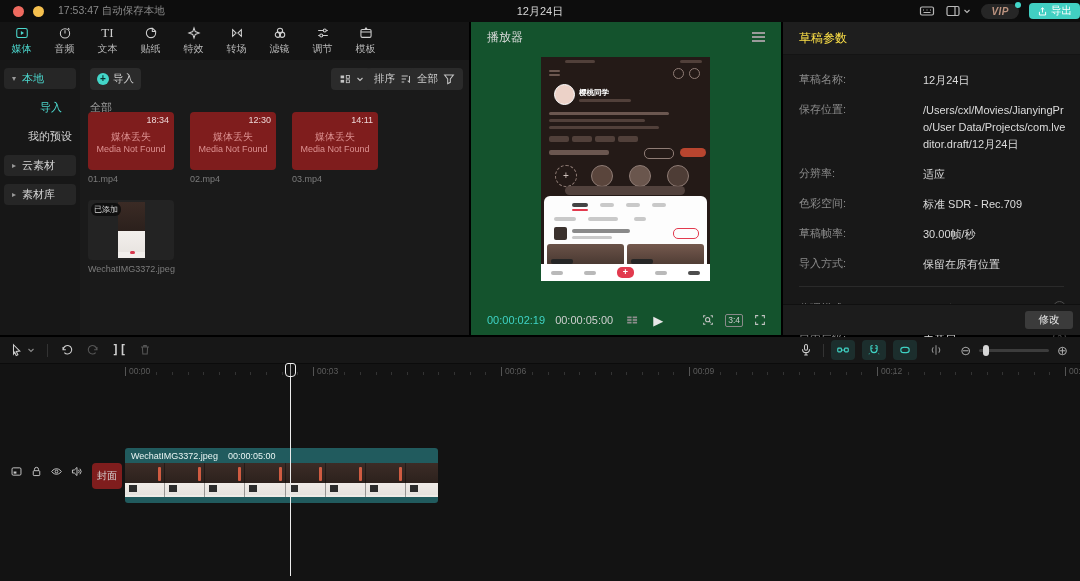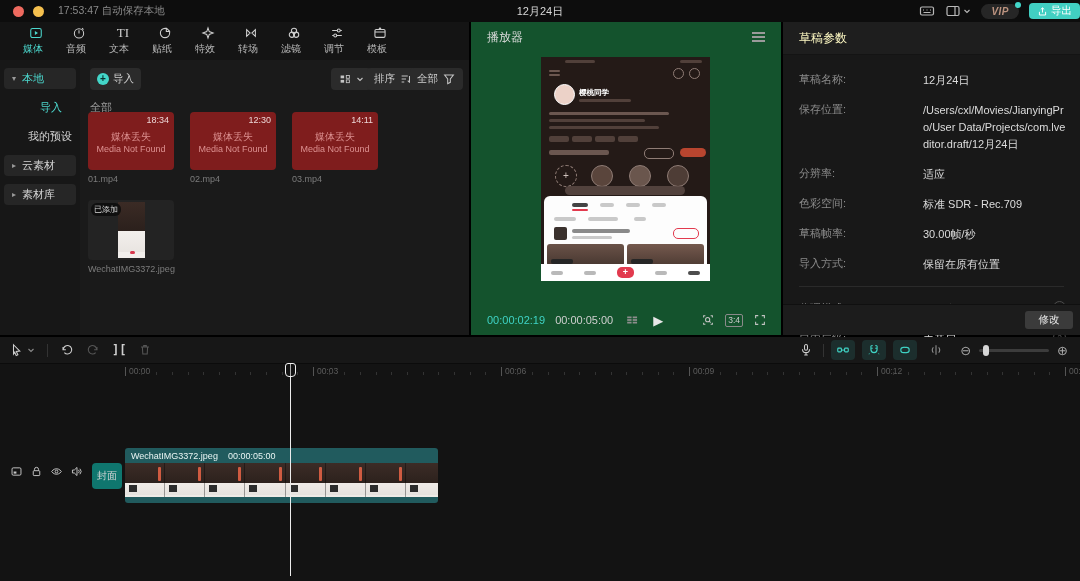--- a/index.html
+++ b/index.html
@@ -26,21 +26,21 @@
   #export-btn svg{width:11px;height:11px;}
 
   
   #left-panel{position:absolute;left:0;top:22px;width:469px;height:313px;background:#1a1a1a;}
   #player-panel{position:absolute;left:471px;top:22px;width:310px;height:313px;background:#14532d;}
   #draft-panel{position:absolute;left:783px;top:22px;width:297px;height:313px;background:#181818;}
   #timeline-panel{position:absolute;left:0;top:337px;width:1080px;height:244px;background:#131313;}
 
   
   #ribbon{position:absolute;left:0;top:0;width:469px;height:38px;background:#141414;border-bottom:1px solid #0c0c0c;display:flex;}
-  .tab{width:43px;display:flex;flex-direction:column;align-items:flex-end;justify-content:center;gap:2px;color:#b9b9b9;cursor:pointer;}
+  .tab{width:43px;display:flex;flex-direction:column;align-items:center;justify-content:center;gap:2px;color:#b9b9b9;cursor:pointer;}
   .tab .ico{color:#cfcfcf;}
   .tab .t-label{font-size:10px;}
   .tab.active{color:#4cd9cf;}
   .tab.active .ico{color:#4cd9cf;}
   .tab.active .t-label{color:#4cd9cf;}
 
   
   #sidebar{position:absolute;left:0;top:38px;width:80px;height:275px;background:#171717;border-right:1px solid #101010;}
   .side-item{position:relative;margin:8px 4px 0;height:21px;display:flex;align-items:center;font-size:11px;color:#d6d6d6;border-radius:4px;cursor:pointer;}
   .side-item.boxed{background:#262626;}
@@ -86,21 +86,21 @@
   #ph-nav .nv-plus{width:17px;height:11px;border-radius:5px;background:#e23a4e;color:#fff;font-size:9px;line-height:11px;text-align:center;font-weight:bold;}
   #player-controls{position:absolute;left:0;bottom:0;width:310px;height:30px;display:flex;align-items:center;}
   #cur-time{color:#3fd3c5;margin-left:16px;font-size:11px;}
   #total-time{color:#cfcfcf;margin-left:10px;font-size:11px;}
   #frames-ico{margin-left:12px;color:#8d8d8d;}
   #play-btn{margin-left:14px;color:#e8e8e8;font-size:13px;cursor:pointer;}
   #pc-right{margin-left:auto;display:flex;align-items:center;gap:10px;padding-right:14px;}
   #ratio-chip{border:1px solid #8a8a8a;border-radius:2px;font-size:8.5px;color:#cfcfcf;padding:0px 2px;line-height:11px;cursor:pointer;}
 
   
-  #draft-header{height:32px;background:#1e1e1e;border-bottom:1px solid #141414;display:flex;align-items:center;padding:0 16px;font-size:12px;color:#fef9c3;}
+  #draft-header{height:32px;background:#1e1e1e;border-bottom:1px solid #141414;display:flex;align-items:center;padding:0 16px;font-size:12px;color:#fde047;}
   #draft-rows{padding-top:17px;}
   .drow{display:flex;align-items:flex-start;margin:0 14px 13px 16px;font-size:11px;}
   .drow .dl{width:124px;flex:none;color:#8b8b8b;}
   .drow .dv{flex:1;color:#dcdcdc;line-height:1.55;word-break:break-all;}
   .drow .help{flex:none;width:11px;height:11px;border:1px solid #4d4d4d;border-radius:50%;color:#6e6e6e;font-size:7.5px;line-height:11px;text-align:center;margin-left:6px;}
   .dsep{height:1px;background:#2a2a2a;margin:3px 16px 14px;}
   #draft-footer{position:absolute;left:0;bottom:0;width:297px;height:30px;background:#1c1c1c;border-top:1px solid #101010;}
   #modify-btn{position:absolute;right:7px;top:6px;width:48px;height:18px;background:#3b3b3b;border-radius:3px;color:#e6e6e6;font-size:10.5px;display:flex;align-items:center;justify-content:center;cursor:pointer;}
 
   
@@ -118,21 +118,21 @@
   .tg svg{width:14px;height:14px;}
   .zoom-glyph{font-size:13px;color:#a8a8a8;margin-left:12px;cursor:pointer;}
   #zoom-slider{position:relative;width:70px;height:12px;margin-left:8px;}
   #zoom-slider .track{position:absolute;left:0;top:5px;width:70px;height:2.5px;background:#3c3c3c;border-radius:2px;}
   #zoom-slider .handle{position:absolute;left:4px;top:1px;width:6px;height:11px;border-radius:3px;background:#d6d6d6;cursor:pointer;}
   #ruler{position:absolute;left:0;top:26px;width:1080px;height:17px;overflow:hidden;}
   .ruler-label{position:absolute;top:4px;height:9px;border-left:1px solid #555;padding-left:3px;font-size:8.5px;color:#5d5d5d;line-height:9px;white-space:nowrap;}
   .ruler-tick{position:absolute;top:9px;width:1px;height:3px;background:#333;}
   #track-ctl{position:absolute;left:0;top:128px;display:flex;align-items:center;gap:7px;padding-left:10px;color:#9c9c9c;}
   #track-ctl .ico svg{width:13px;height:13px;}
-  #cover-btn{position:absolute;left:92px;top:126px;width:30px;height:26px;background:#0f766e;border-radius:4px;color:#d8d8d8;font-size:10px;display:flex;align-items:center;justify-content:center;cursor:pointer;}
+  #cover-btn{position:absolute;left:92px;top:126px;width:30px;height:26px;background:#7f1d1d;border-radius:4px;color:#d8d8d8;font-size:10px;display:flex;align-items:center;justify-content:center;cursor:pointer;}
   #clip{position:absolute;left:125px;top:111px;width:313px;height:55px;border-radius:3px;overflow:hidden;cursor:pointer;}
   #clip-header{height:15px;background:#215b5e;display:flex;align-items:center;gap:10px;padding:0 6px;color:#e8f4f3;font-size:9px;white-space:nowrap;}
   #filmstrip{height:34px;background:#151515;display:flex;}
   .frame{width:39.125px;height:34px;flex:none;position:relative;background:linear-gradient(#3c2c26 0%,#2c211d 60%,#efebe7 60%,#e6e2de 94%,#efebe7 94%);border-right:1px solid rgba(0,0,0,.35);}
   .frame .redbar{position:absolute;right:3px;top:4px;width:3px;height:14px;background:#cf5b41;border-radius:1px;}
   .frame .dk{position:absolute;left:4px;top:22px;width:8px;height:7px;background:#2d2d2d;}
   #clip-footer{height:6px;background:#215b5e;}
   #playhead-line{position:absolute;left:290px;top:26px;width:1px;height:213px;background:#ececec;z-index:5;}
   #playhead-head{position:absolute;left:285px;top:26px;width:9px;height:12px;border:1.5px solid #f0f0f0;border-radius:3px 3px 4px 4px;background:rgba(20,20,20,.3);z-index:6;cursor:grab;}
 </style>

